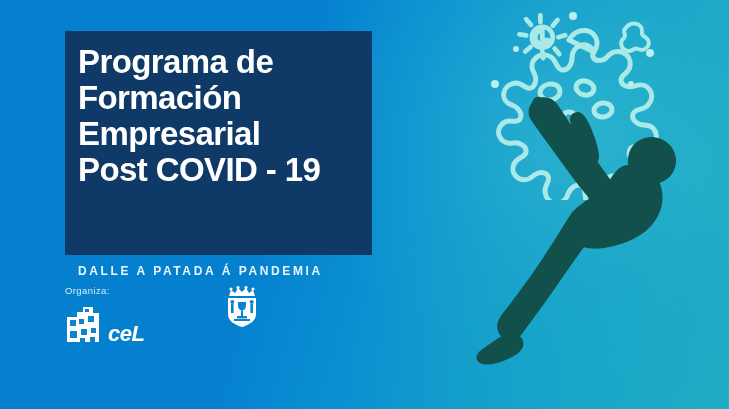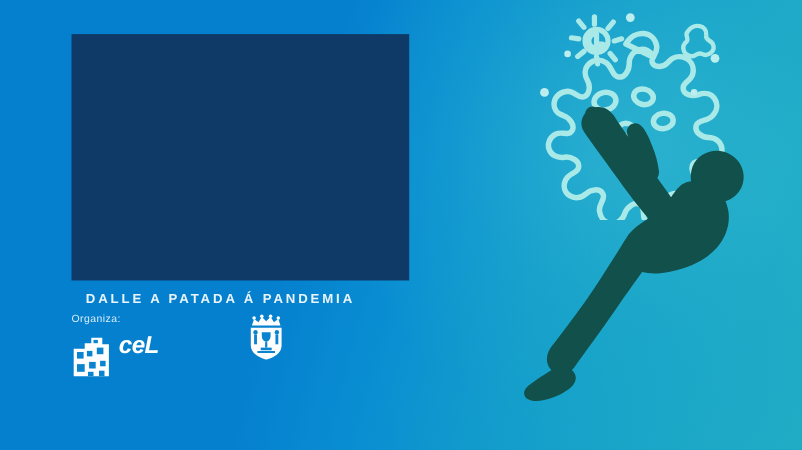--- a/index.html
+++ b/index.html
@@ -64,21 +64,21 @@
   }
   .sponsor{position:absolute;top:0;}
   .sponsor.organiza{left:0;}
   .sponsor.financia{left:160px;}
   .sp-label{
     color:#d9ecf8;
     font-size:9.5px;
     letter-spacing:.4px;
     margin-bottom:8px;
   }
-  .sp-body{display:flex;align-items:flex-start;gap:7px;}
+  .sp-body{display:flex;align-items:flex-end;gap:7px;}
 
   
   .cel-mark{
     width:36px;height:40px;
     flex:0 0 36px;
   }
   .cel-text{line-height:1;}
   .cel-name{
     color:#ffffff;
     font-size:22px;
@@ -204,20 +204,24 @@
                    c8 -4 13 -10 11 -16 c-2 -7 -11 -10 -18 -7z"></path>
 
           <path d="M160 52 c-4 -10 -8 -20 -9 -26 c-1 -7 6 -11 11 -8 c5 3 9 12 12 20
                    c3 7 5 15 6 22 c1 7 -5 12 -11 10 c-5 -1 -7 -11 -9 -18z"></path>
         </g>
       </svg>
     </div>
   </div>
 
   <div class="navy-box"></div>
+  <div class="headline">Programa de
+Formación
+Empresarial
+Post COVID - 19</div>
   <div class="tagline">DALLE A PATADA Á PANDEMIA</div>
 
   <div class="sponsors">
 
     <div class="sponsor organiza">
       <div class="sp-label">Organiza:</div>
       <div class="sp-body">
         <div class="cel-mark">
           <svg viewBox="0 0 36 40" width="36" height="40" aria-hidden="true">
             <path fill="#ffffff" d="M2 13 h10 V8 h6 V3 h10 v6 h6 v29 H2 z"></path>

